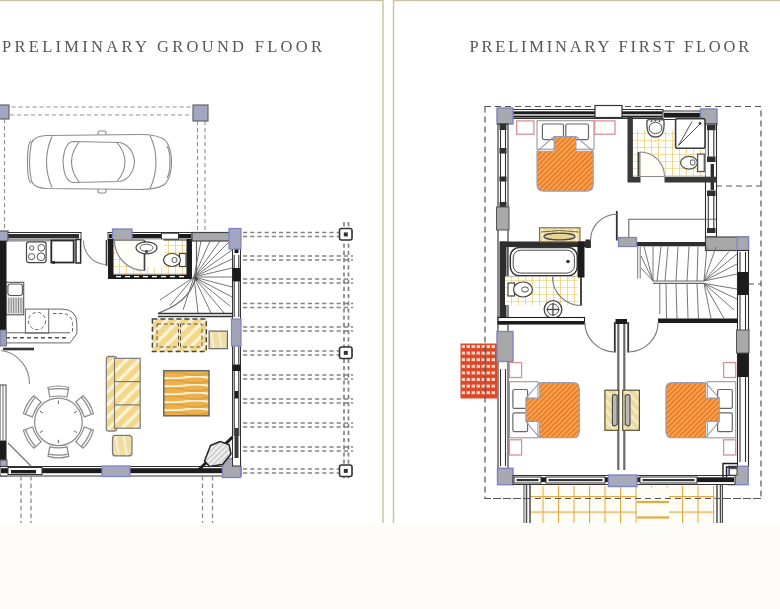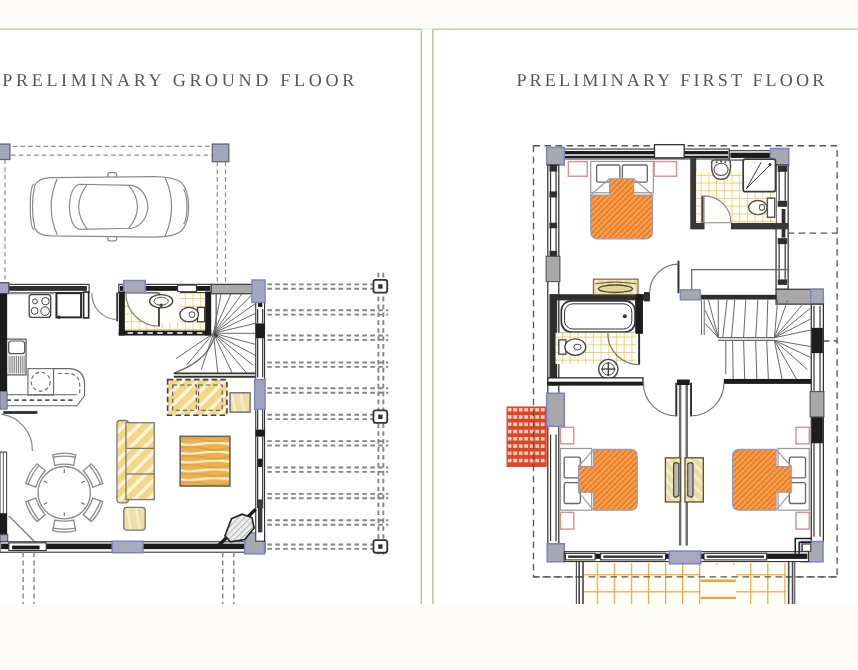--- a/index.html
+++ b/index.html
@@ -1,17 +1,17 @@
 <!DOCTYPE html>
 <html><head>
 <meta charset="utf-8">
 <style>
   html,body{margin:0;padding:0;background:#fdfcf8;}
-  #stage{position:relative;width:780px;height:523px;background:#86efac;overflow:hidden;
-         font-family:"Liberation Serif", serif;margin-top:26px;}
+  #stage{position:relative;width:780px;height:523px;background:#22c55e;overflow:hidden;
+         font-family:"Liberation Serif", serif;}
   svg{position:absolute;left:0;top:0;}
 </style>
 </head>
 <body>
 <div id="stage">
 <svg width="780" height="609" viewBox="0 0 780 609">
 <defs>
 
   <pattern id="ygrid" width="7" height="7" patternUnits="userSpaceOnUse">
     <rect width="7" height="7" fill="#fffef7"></rect>

